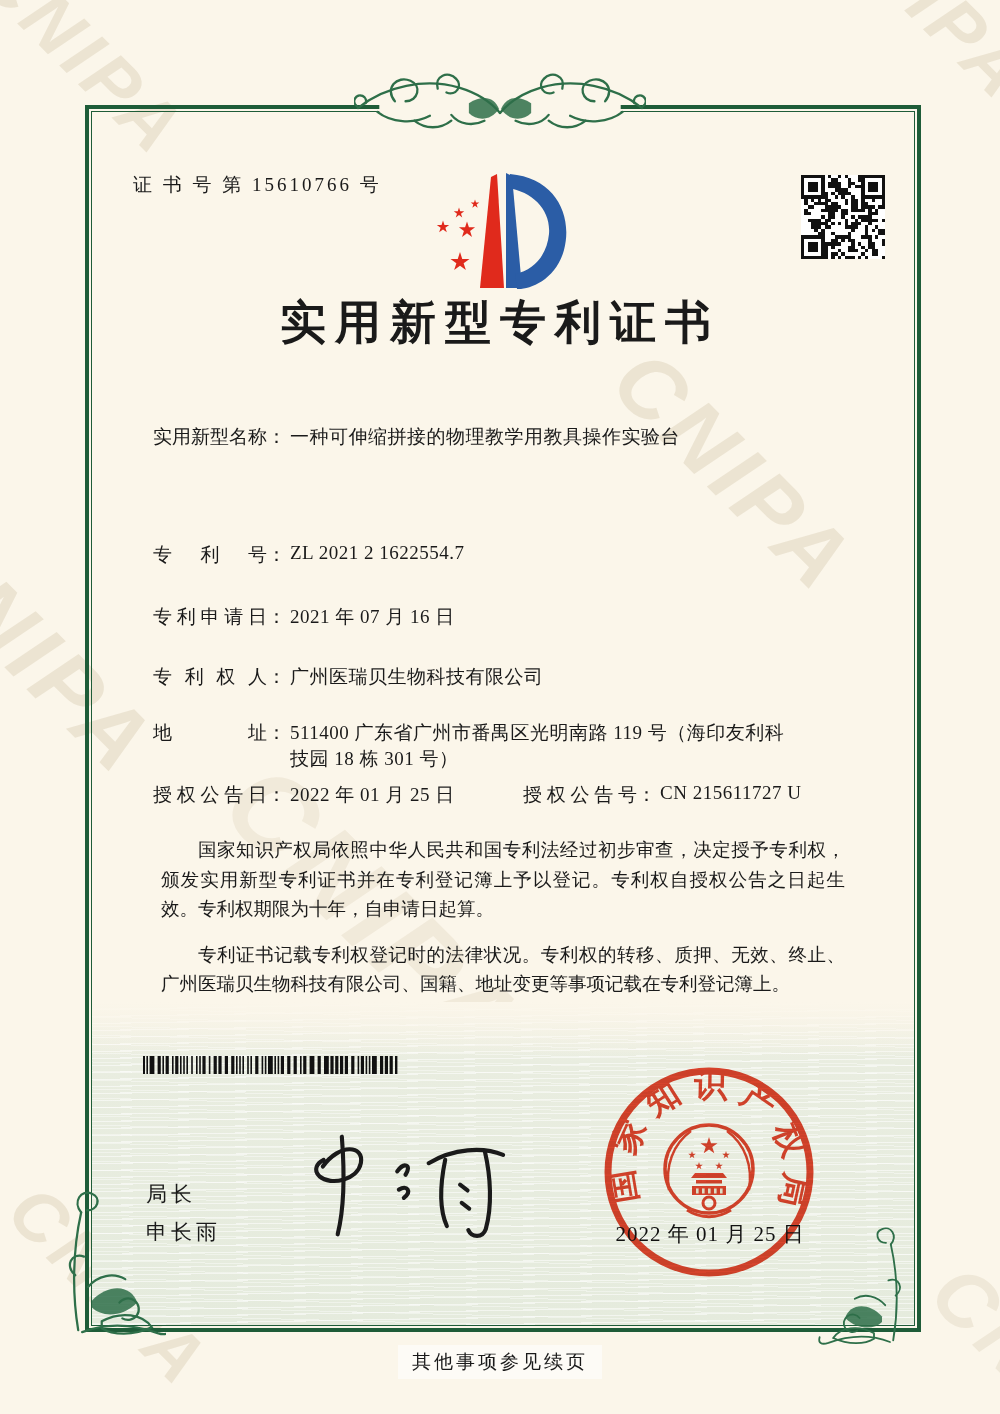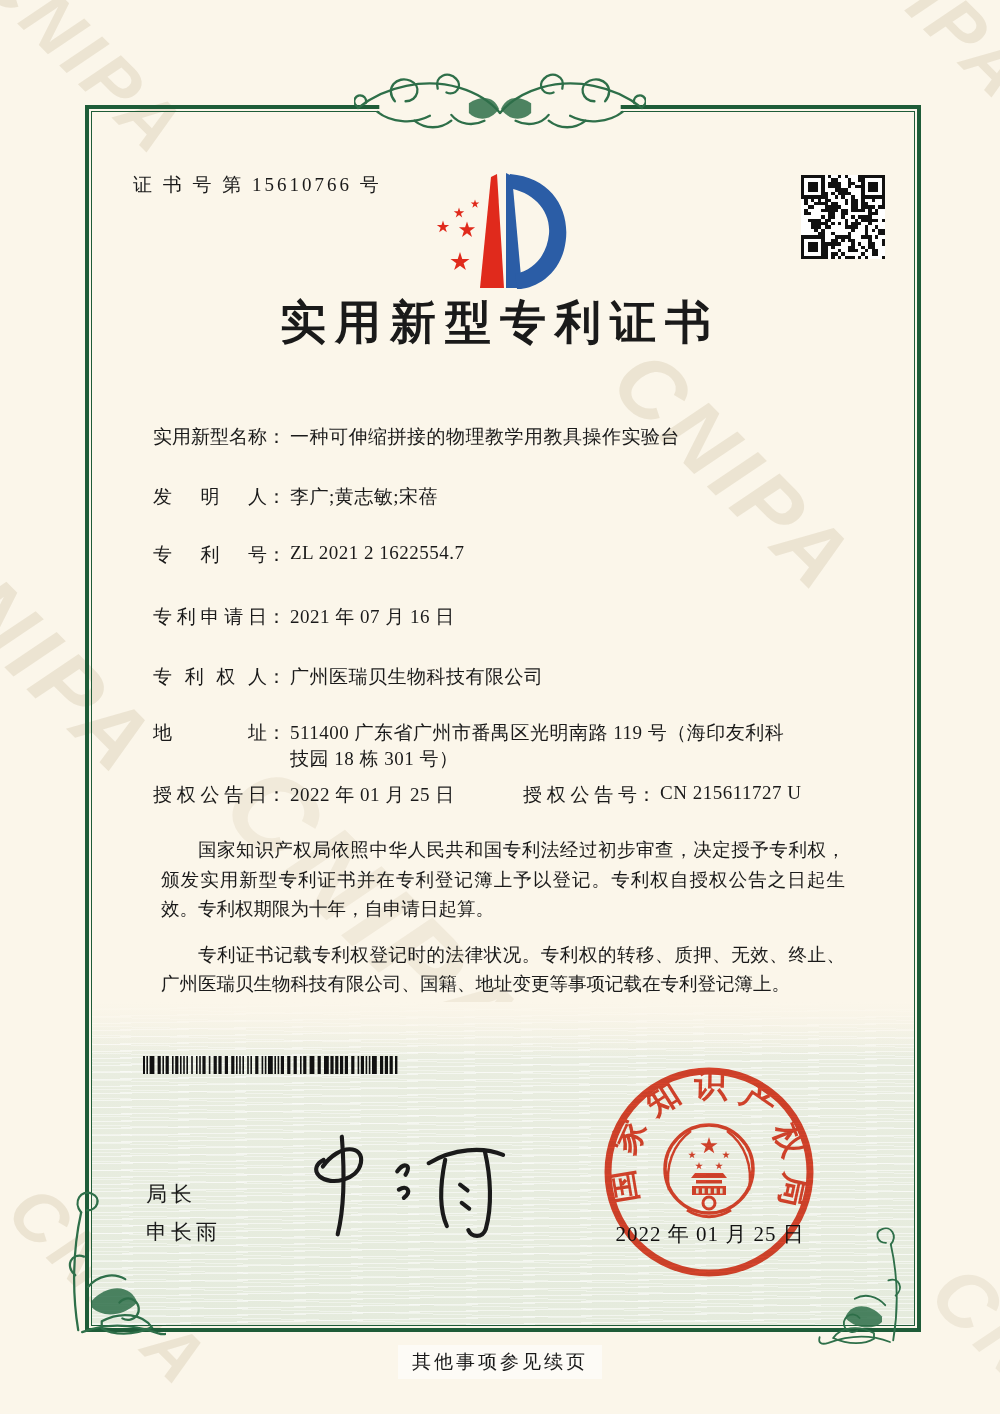--- a/index.html
+++ b/index.html
@@ -466,23 +466,20 @@
         <rect x="19" y="24" width="1" height="1"></rect>
         <rect x="24" y="24" width="1" height="1"></rect>
       </g>
   </svg>
 
   <div class="abs title">实用新型专利证书</div>
 
   <div class="abs frow" style="top:424px;">
     <span class="flabel">实用新型名称</span><span class="fcolon">：</span><span class="fvalue">一种可伸缩拼接的物理教学用教具操作实验台</span>
   </div>
-  <div class="abs frow" style="top:484px;">
-    <span class="flabel">发明人</span><span class="fcolon">：</span><span class="fvalue">李广;黄志敏;宋蓓</span>
-  </div>
   <div class="abs frow" style="top:542px;">
     <span class="flabel">专利号</span><span class="fcolon">：</span><span class="fvalue">ZL 2021 2 1622554.7</span>
   </div>
   <div class="abs frow" style="top:604px;">
     <span class="flabel">专利申请日</span><span class="fcolon">：</span><span class="fvalue">2021 年 07 月 16 日</span>
   </div>
   <div class="abs frow" style="top:664px;">
     <span class="flabel">专利权人</span><span class="fcolon">：</span><span class="fvalue">广州医瑞贝生物科技有限公司</span>
   </div>
   <div class="abs frow" style="top:720px;">

